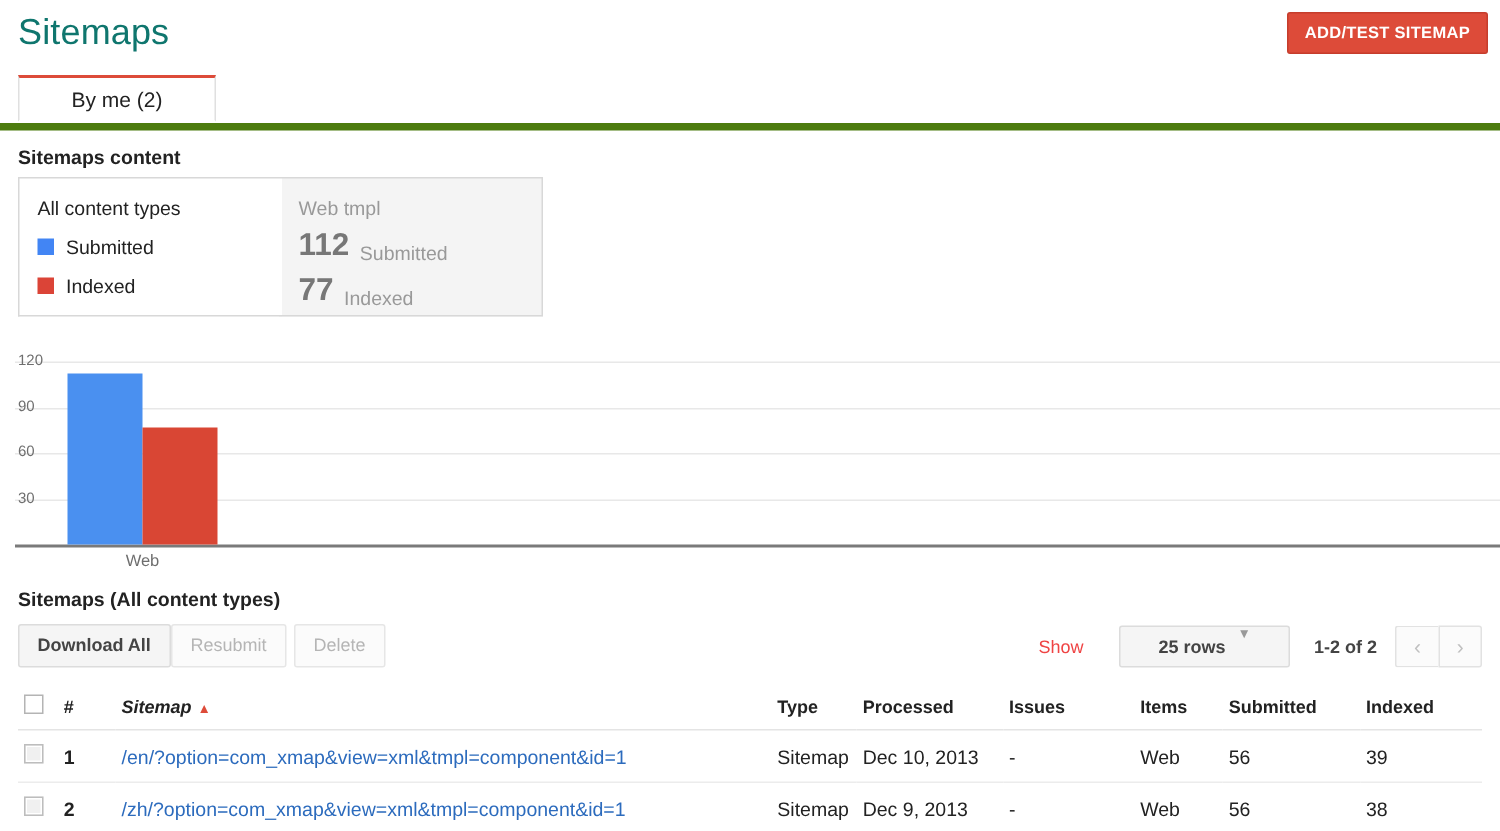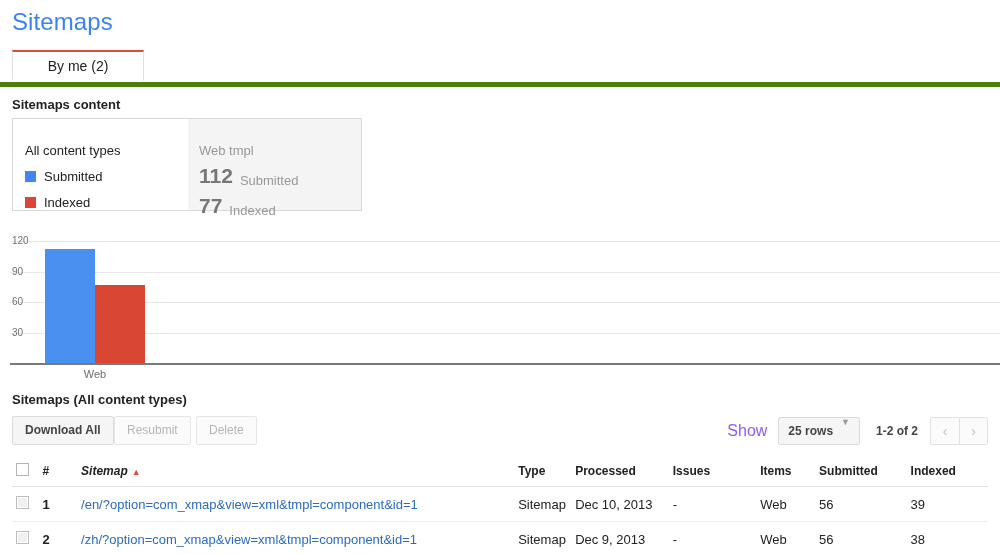--- a/index.html
+++ b/index.html
@@ -20,21 +20,21 @@
   .page-header {
     position: relative;
     height: 48px;
   }
   .page-title {
     position: absolute;
     left: 12px;
     top: 8px;
     font-size: 24px;
     font-weight: normal;
-    color: #3b82f6;
+    color: #0f766e;
     letter-spacing: 0.1px;
   }
   .add-test-btn {
     position: absolute;
     right: 8px;
     top: 8px;
     background: #dd4b39;
     border: 1px solid #c63d2c;
     border-radius: 2px;
     color: #ffffff;
@@ -110,21 +110,21 @@
   }
   .card-web {
     left: 174px;
     width: 176px;
     background: #f4f4f4;
     border: 1px solid #d8d8d8;
   }
   .card-title {
     font-size: 13px;
     color: #222;
-    margin: 24px 0 0 12px;
+    margin: 12px 0 0 12px;
   }
   .card-web .card-title {
     color: #999999;
   }
   .legend-row {
     display: flex;
     align-items: center;
     margin: 11px 0 0 12px;
   }
   .swatch {
@@ -231,34 +231,34 @@
 
   .pager {
     position: absolute;
     right: 0;
     top: 0;
     display: flex;
     align-items: center;
     height: 29px;
   }
   .show-label {
-    font-size: 16px;
-    color: #8b5cf6;
-    margin-right: 11px;
+    font-size: 12px;
+    color: #ef4444;
+    margin-right: 24px;
   }
   .rows-select {
     box-sizing: border-box;
     height: 28px;
     border: 1px solid #dcdcdc;
     background: #f5f5f5;
     border-radius: 2px;
     font-size: 12px;
     font-weight: bold;
     color: #444444;
-    padding: 0 9px;
+    padding: 0 25px;
     line-height: 26px;
     cursor: pointer;
     display: flex;
   }
   .caret {
     margin-left: 8px;
     color: #999;
     font-size: 9px;
     line-height: 9px;
   }
@@ -340,20 +340,21 @@
     font-size: 13px;
     cursor: pointer;
   }
   .num-cell { font-weight: bold; }
 </style>
 </head>
 <body>
 
 <div class="page-header">
   <div class="page-title">Sitemaps</div>
+  <button class="add-test-btn">ADD/TEST SITEMAP</button>
 </div>
 
 <div class="tabs">
   <div class="tab active">By me (2)</div>
 </div>
 
 <div class="section-label">Sitemaps content</div>
 
 <div class="content-cards">
 

